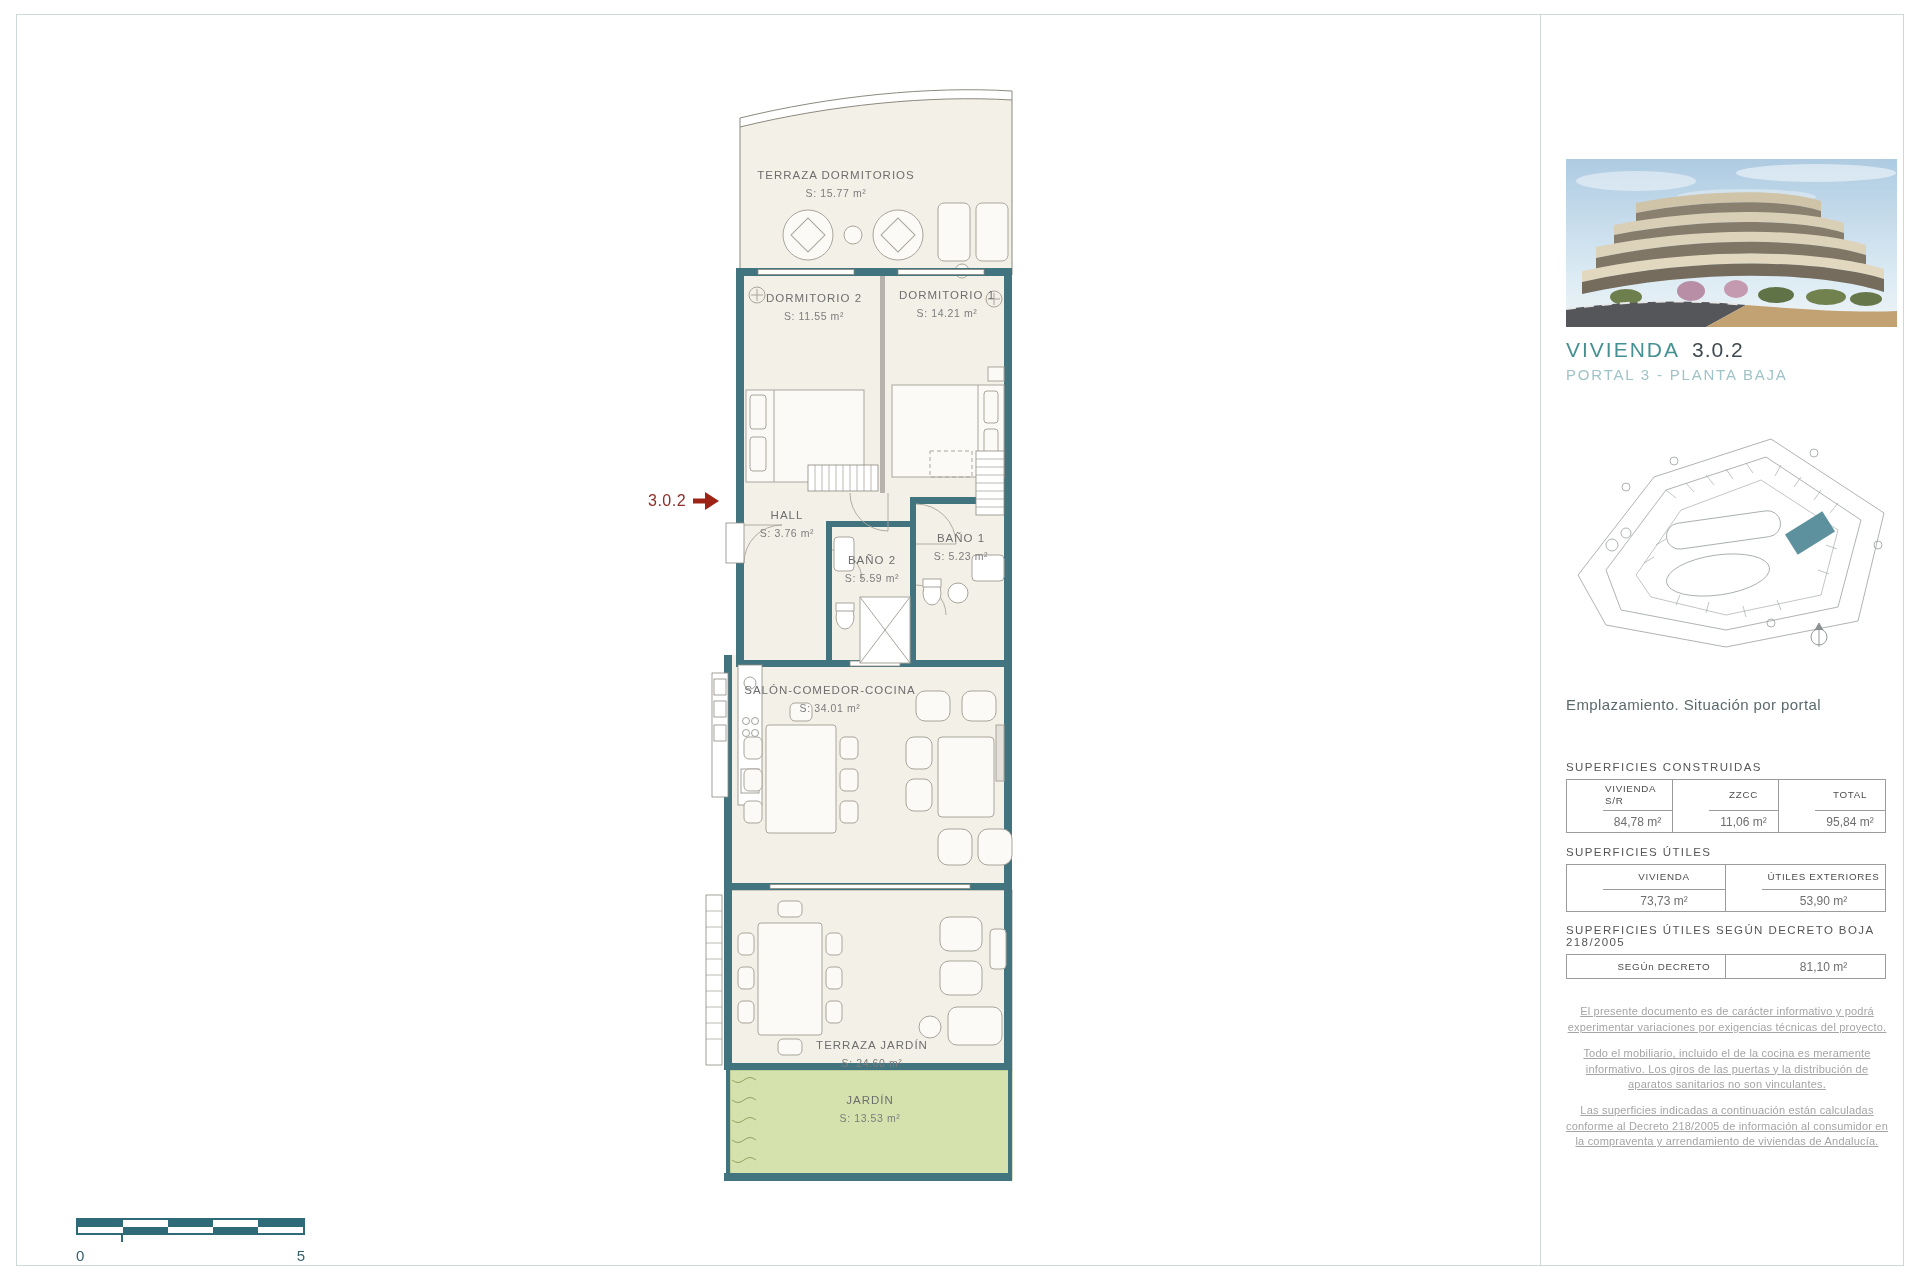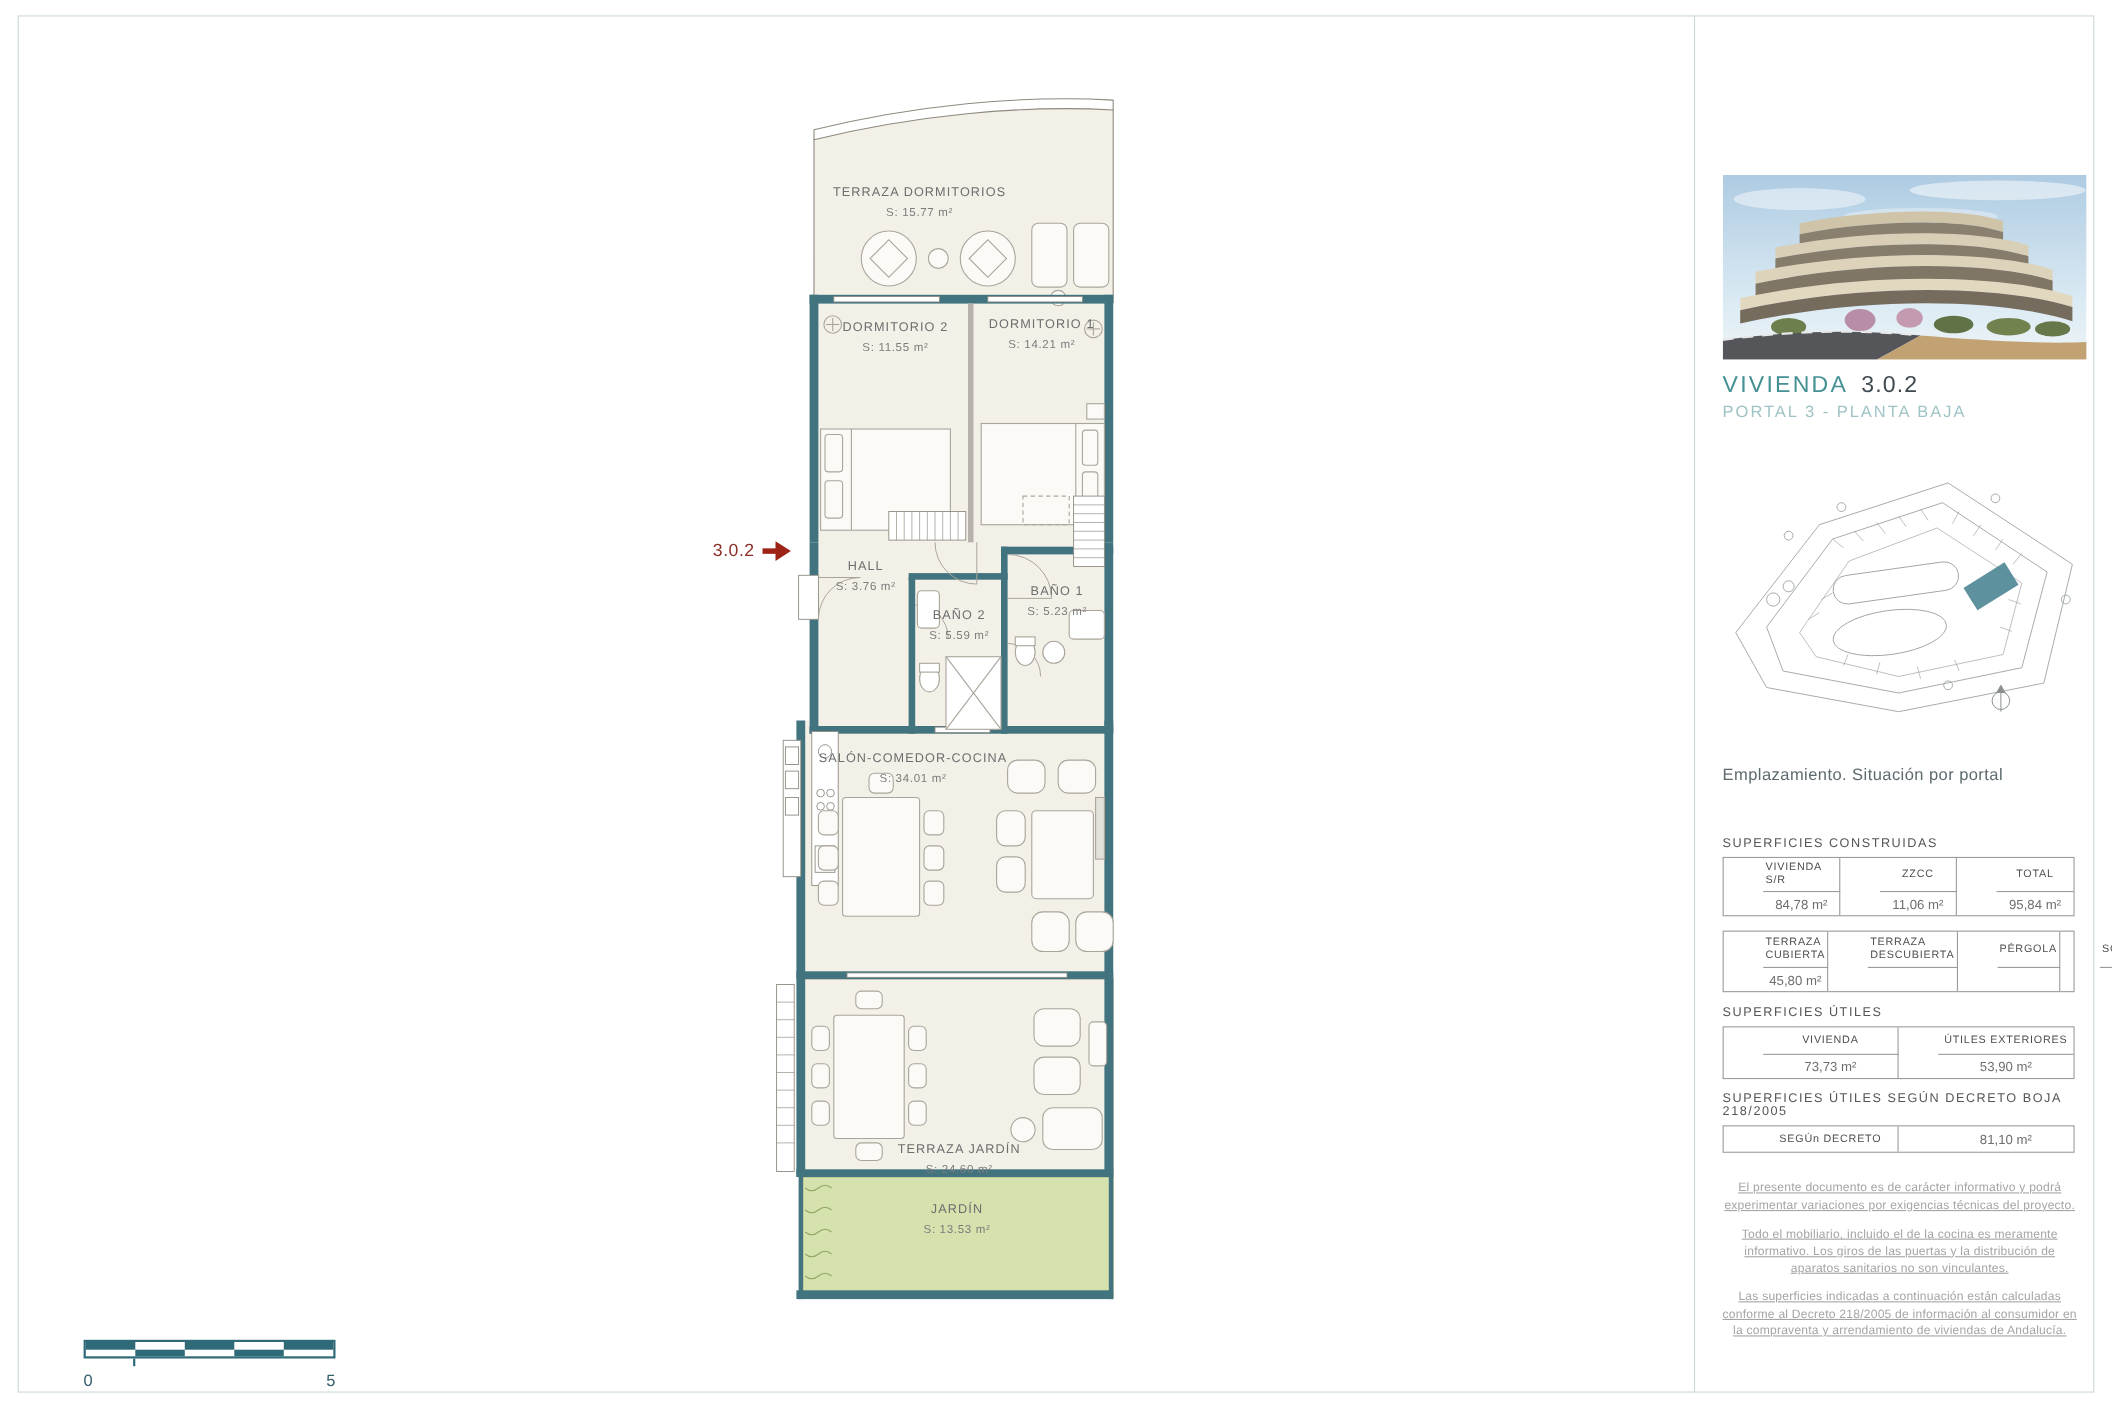--- a/index.html
+++ b/index.html
@@ -371,32 +371,20 @@
 
   <div class="sec-h h1">SUPERFICIES CONSTRUIDAS</div>
   <div class="tbl c3 t-m">
     <div class="cell hc">VIVIENDA S/R</div>
     <div class="cell hc">ZZCC</div>
     <div class="cell hc last">TOTAL</div>
     <div class="cell vc">84,78 m²</div>
     <div class="cell vc">11,06 m²</div>
     <div class="cell vc last">95,84 m²</div>
   </div>
-  <div class="tbl c5 t-g">
-    <div class="cell hc">TERRAZA CUBIERTA</div>
-    <div class="cell hc">TERRAZA DESCUBIERTA</div>
-    <div class="cell hc">PÉRGOLA</div>
-    <div class="cell hc">SOLÁRIUM</div>
-    <div class="cell hc last">JARDINES PRIVADOS</div>
-    <div class="cell vc">45,80 m²</div>
-    <div class="cell vc"></div>
-    <div class="cell vc"></div>
-    <div class="cell vc"></div>
-    <div class="cell vc last">16,50 m²</div>
-  </div>
 
   <div class="sec-h h2">SUPERFICIES ÚTILES</div>
   <div class="tbl c2 t-m">
     <div class="cell hc">VIVIENDA</div>
     <div class="cell hc last">ÚTILES EXTERIORES</div>
     <div class="cell vc">73,73 m²</div>
     <div class="cell vc last">53,90 m²</div>
   </div>
 
   <div class="sec-h h3">SUPERFICIES ÚTILES SEGÚN DECRETO BOJA 218/2005</div>

